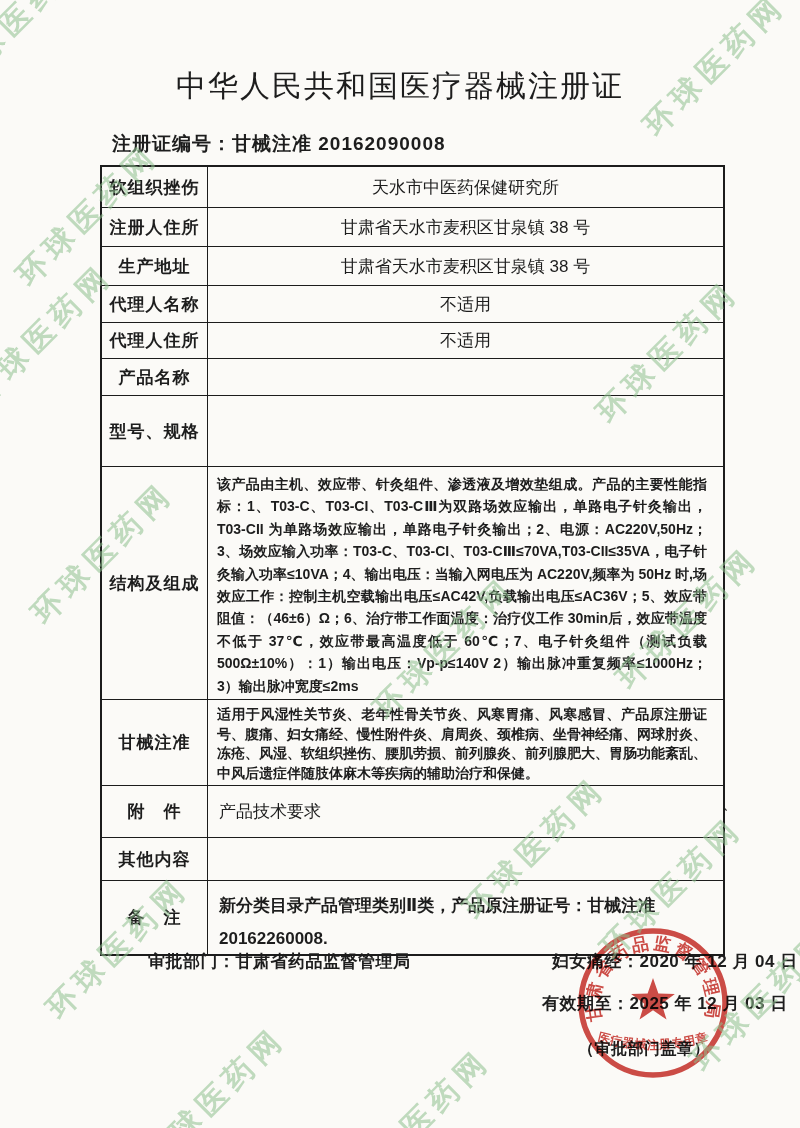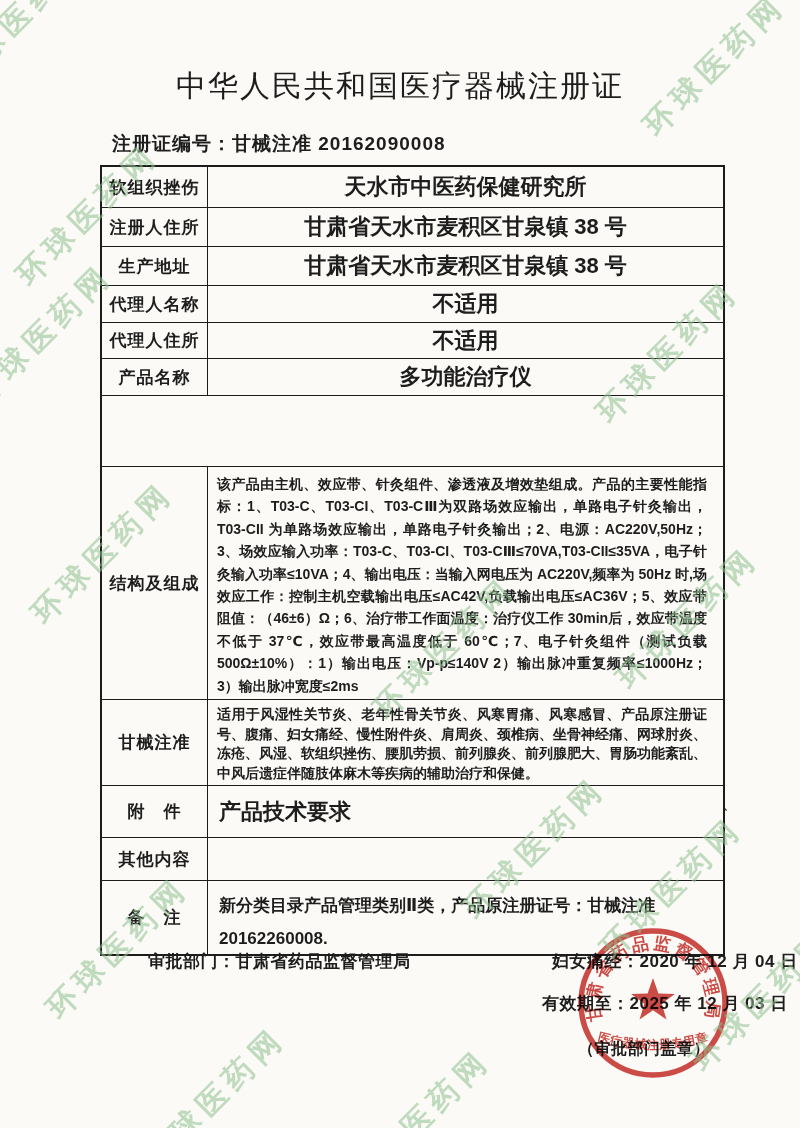--- a/index.html
+++ b/index.html
@@ -50,21 +50,21 @@
   .tlabel{
     width:105px;flex:0 0 105px;
     border-right:1.5px solid #1c1c1c;
     display:flex;align-items:center;justify-content:center;
     font-size:17px;font-weight:700;letter-spacing:1px;
     text-align:center;
   }
   .tval{
     flex:1 1 auto;
     display:flex;align-items:center;justify-content:center;
-    font-size:22px;font-weight:700;
+    font-size:17px;font-weight:400;
     text-align:center;
     padding:2px 6px;
     box-sizing:border-box;
   }
   .tval.block{
     display:block;text-align:justify;
     font-size:14px;line-height:22.4px;font-weight:600;
     padding:6px 16px 4px 9px;
   }
   .tval.block.tight{line-height:19.5px;padding-top:5px;}
@@ -133,23 +133,23 @@
     <div class="trow h36">
       <div class="tlabel">代理人名称</div>
       <div class="tval">不适用</div>
     </div>
     <div class="trow h35">
       <div class="tlabel">代理人住所</div>
       <div class="tval">不适用</div>
     </div>
     <div class="trow h36">
       <div class="tlabel">产品名称</div>
-      <div class="tval">多功能治疗仪</div>
     </div>
     <div class="trow h70">
+      <div class="tlabel">型号、规格</div>
     </div>
     <div class="trow h232">
       <div class="tlabel">结构及组成</div>
       <div class="tval block">该产品由主机、效应带、针灸组件、渗透液及增效垫组成。产品的主要性能指标：1、T03-C、T03-CI、T03-CⅢ为双路场效应输出，单路电子针灸输出，T03-CII 为单路场效应输出，单路电子针灸输出；2、电源：AC220V,50Hz；3、场效应输入功率：T03-C、T03-CI、T03-CⅢ≤70VA,T03-CII≤35VA，电子针灸输入功率≤10VA；4、输出电压：当输入网电压为 AC220V,频率为 50Hz 时,场效应工作：控制主机空载输出电压≤AC42V,负载输出电压≤AC36V；5、效应带阻值：（46±6）Ω；6、治疗带工作面温度：治疗仪工作 30min后，效应带温度不低于 37℃，效应带最高温度低于 60℃；7、电子针灸组件（测试负载500Ω±10%）：1）输出电压：Vp-p≤140V 2）输出脉冲重复频率≤1000Hz；3）输出脉冲宽度≤2ms</div>
     </div>
     <div class="trow h85">
       <div class="tlabel">甘械注准</div>
       <div class="tval block tight">适用于风湿性关节炎、老年性骨关节炎、风寒胃痛、风寒感冒、产品原注册证号、腹痛、妇女痛经、慢性附件炎、肩周炎、颈椎病、坐骨神经痛、网球肘炎、冻疮、风湿、软组织挫伤、腰肌劳损、前列腺炎、前列腺肥大、胃肠功能紊乱、中风后遗症伴随肢体麻木等疾病的辅助治疗和保健。</div>
     </div>
     <div class="trow h51">

